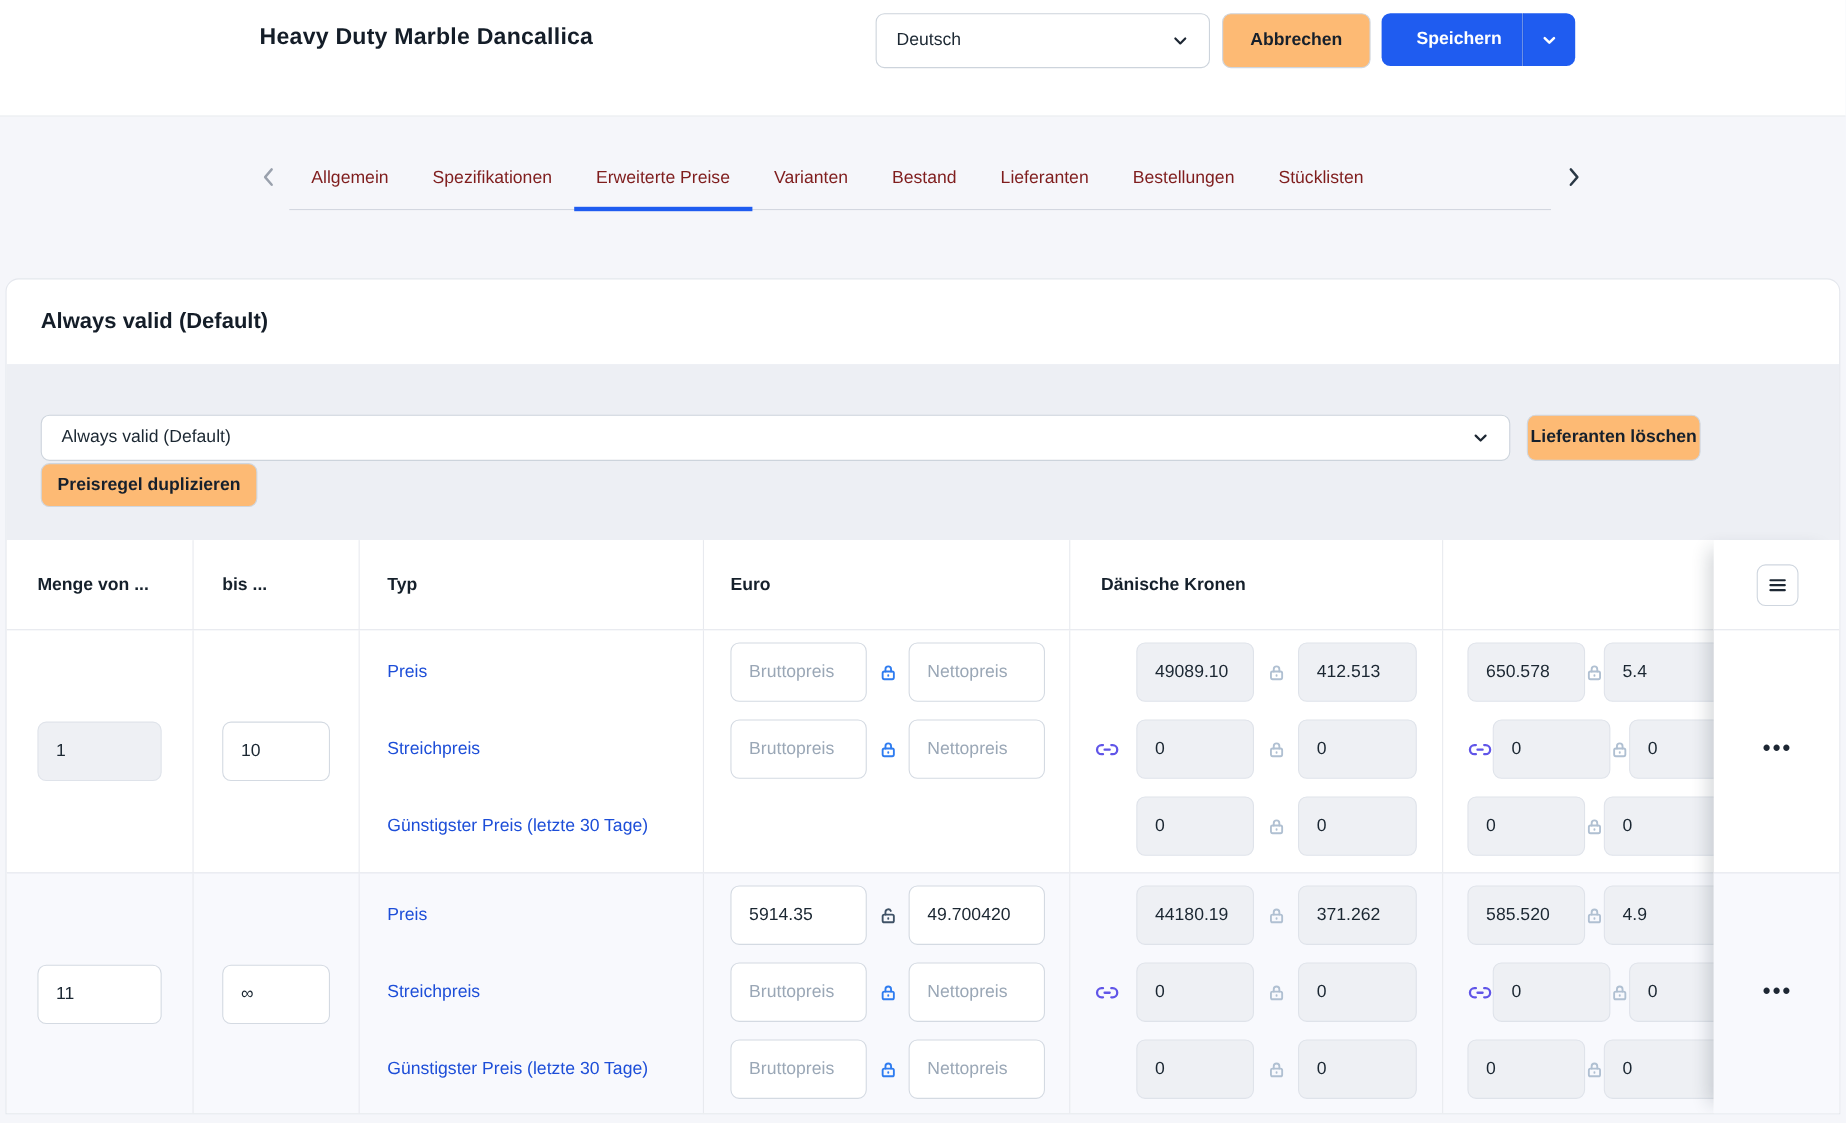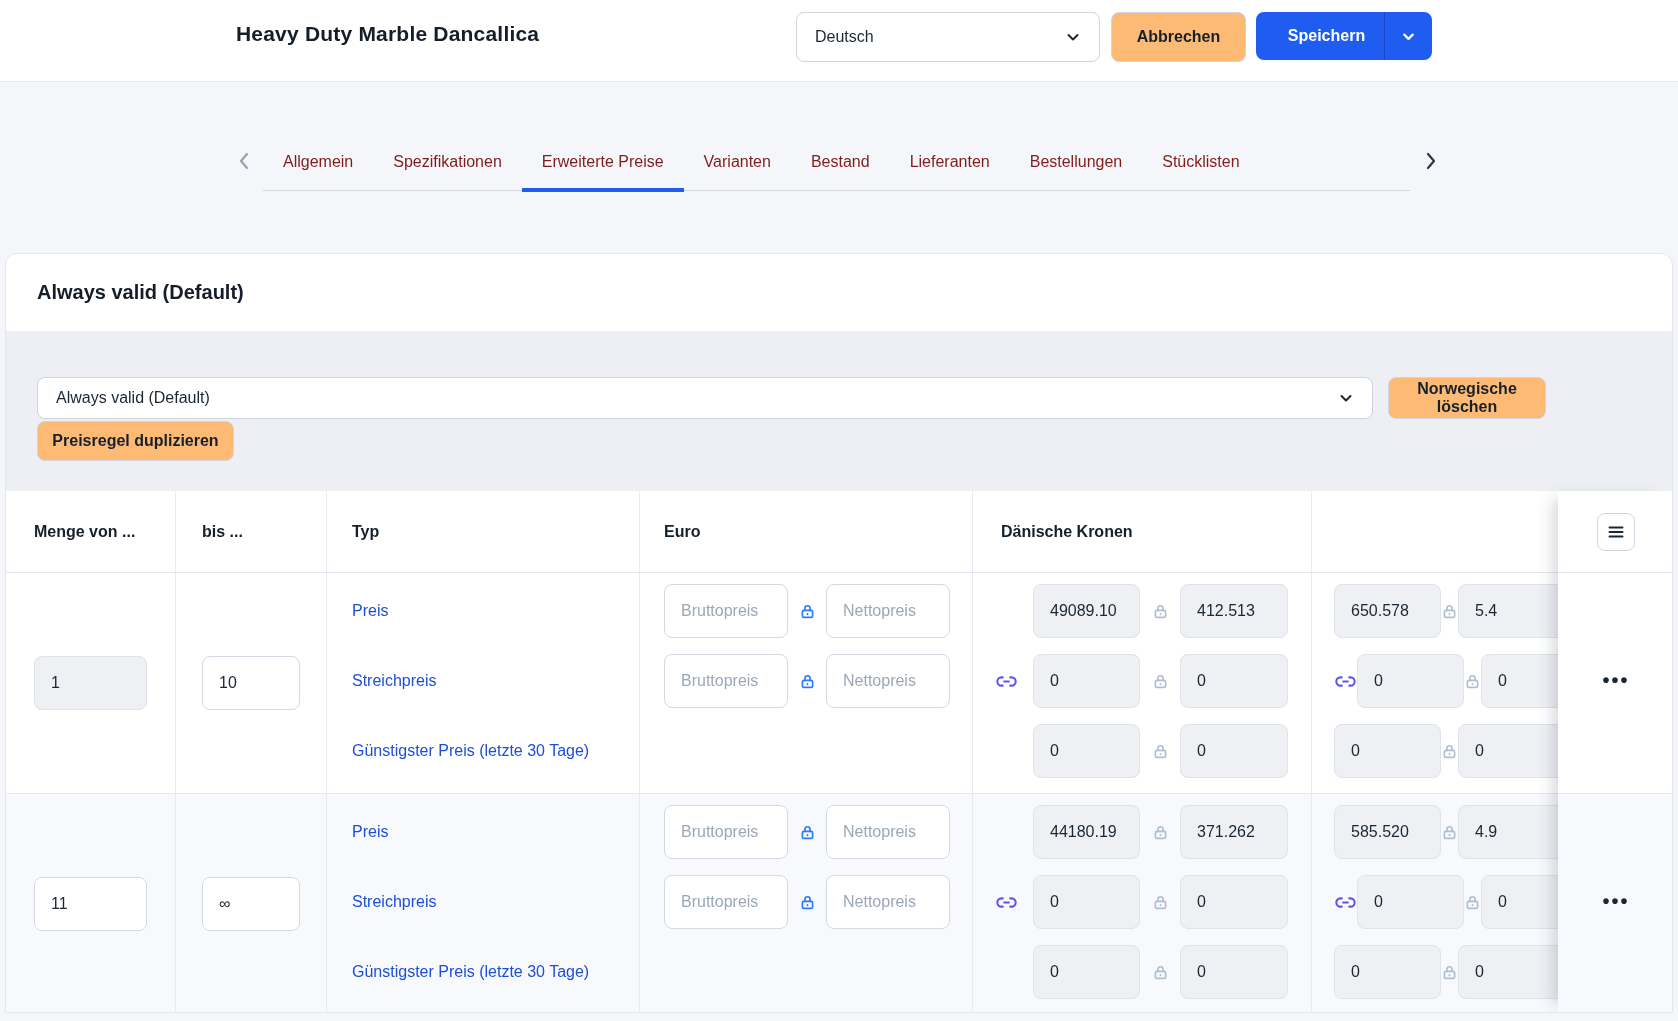--- a/index.html
+++ b/index.html
@@ -1,20 +1,20 @@
 <!DOCTYPE html>
 <html><head>
 <meta charset="utf-8">
 <style>
   * { margin:0; padding:0; box-sizing:border-box; }
   html,body { background:#f5f6fa; font-family:"Liberation Sans", sans-serif; color:#1b2732; }
   .screen { position:relative; width:1678px; height:1021px; background:#f5f6fa; overflow:hidden; }
 
   
-  .topbar { position:absolute; left:0; top:0; width:1678px; height:82px; background:#fff; border-bottom:1px solid #e6e9ee; }
+  .topbar { position:absolute; left:0; top:0; width:1678px; height:106px; background:#fff; border-bottom:1px solid #e6e9ee; }
   .page-title { position:absolute; left:236px; top:22px; font-size:21px; font-weight:700; color:#141d28; letter-spacing:.2px; }
   .lang-select { position:absolute; left:796px; top:12px; width:304px; height:50px; background:#fff; border:1px solid #cdd4dc; border-radius:8px; display:flex; align-items:center; padding:0 18px; cursor:pointer; }
   .lang-select .val { font-size:16px; color:#1b2732; flex:1; }
   .btn { display:flex; align-items:center; justify-content:center; font-family:inherit; font-size:16px; font-weight:700; border-radius:8px; cursor:pointer; }
   .btn-ghost { background:#fdba74; border:1px solid #cfd6df; color:#16202c; }
   .cancel-btn { position:absolute; left:1111px; top:12px; width:135px; height:50px; }
   .split { position:absolute; left:1256px; top:12px; height:48px; display:flex; }
   .split button { border:none; background:#1f5cf0; color:#fff; font-family:inherit; font-size:16px; font-weight:700; cursor:pointer; }
   .split .main { width:128px; border-radius:8px 0 0 8px;padding-left:13px; }
   .split .caret { width:48px; border-radius:0 8px 8px 0; border-left:1px solid #1648c4; display:flex; align-items:center; justify-content:center; }
@@ -142,21 +142,21 @@
 
     <div class="toolbar">
       <div class="rule-select">
         <span class="val">Always valid (Default)</span>
         <span>
           <svg width="16" height="16" viewBox="0 0 16 16">
               <path d="M3.5 6l4.5 4.5L12.5 6" fill="none" stroke="#1d2733" stroke-width="2" stroke-linecap="round" stroke-linejoin="round"></path>
             </svg>
         </span>
       </div>
-      <button class="btn btn-ghost delete-btn">Norwegische löschen</button>
+      <button class="btn btn-ghost delete-btn">Lieferanten löschen</button>
       <button class="btn btn-ghost dup-btn">Preisregel duplizieren</button>
     </div>
 
     <div class="grid">
       <div class="grid-scroll">
 
         <div class="g-header">
           <div class="c1 hcell hc1">Menge von ...</div>
           <div class="c2 hcell hc2">bis ...</div>
           <div class="c3 hcell hc3">Typ</div>
@@ -312,20 +312,31 @@
               </div>
             <div class="slot">
                 <span class="type-label">Streichpreis</span>
               </div>
             <div class="slot">
                 <span class="type-label">Günstigster Preis (letzte 30 Tage)</span>
               </div>
           </div>
 
           <div class="c4 euro-cell stack">
+            <div class="slot">
+              <input class="field" value="5914.35" style="">
+              <span class="lockslot">
+                <svg width="17" height="17" viewBox="0 0 16 16">
+                    <rect x="3.2" y="7" width="9.6" height="6.6" rx="1.4" fill="none" stroke="#3f5266" stroke-width="1.6"></rect>
+                    <path d="M5.6 7V4.9a2.4 2.4 0 0 1 4.6-1" fill="none" stroke="#3f5266" stroke-width="1.6" stroke-linecap="round"></path>
+                    <rect x="7.2" y="9.3" width="1.6" height="2.2" rx="0.7" fill="#3f5266"></rect>
+                  </svg>
+              </span>
+              <input class="field" value="49.700420" style="">
+            </div>
             <div class="slot">
               <input class="field" placeholder="Bruttopreis" style="">
               <span class="lockslot">
                 <svg width="17" height="17" viewBox="0 0 16 16">
                     <rect x="3.2" y="7" width="9.6" height="6.6" rx="1.4" fill="none" stroke="#2e7cf0" stroke-width="1.6"></rect>
                     <path d="M5.6 7V5a2.4 2.4 0 0 1 4.8 0v2" fill="none" stroke="#2e7cf0" stroke-width="1.6" stroke-linecap="round"></path>
                     <rect x="7.2" y="9.3" width="1.6" height="2.2" rx="0.7" fill="#2e7cf0"></rect>
                   </svg>
               </span>
               <input class="field" placeholder="Nettopreis" style="">

